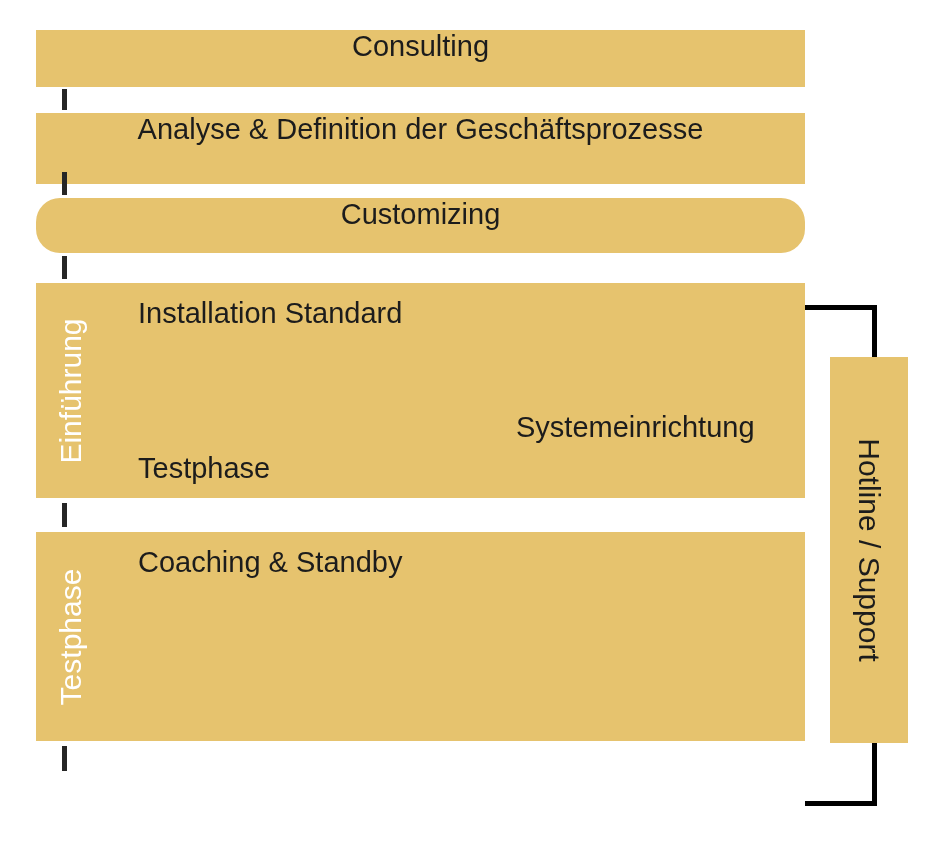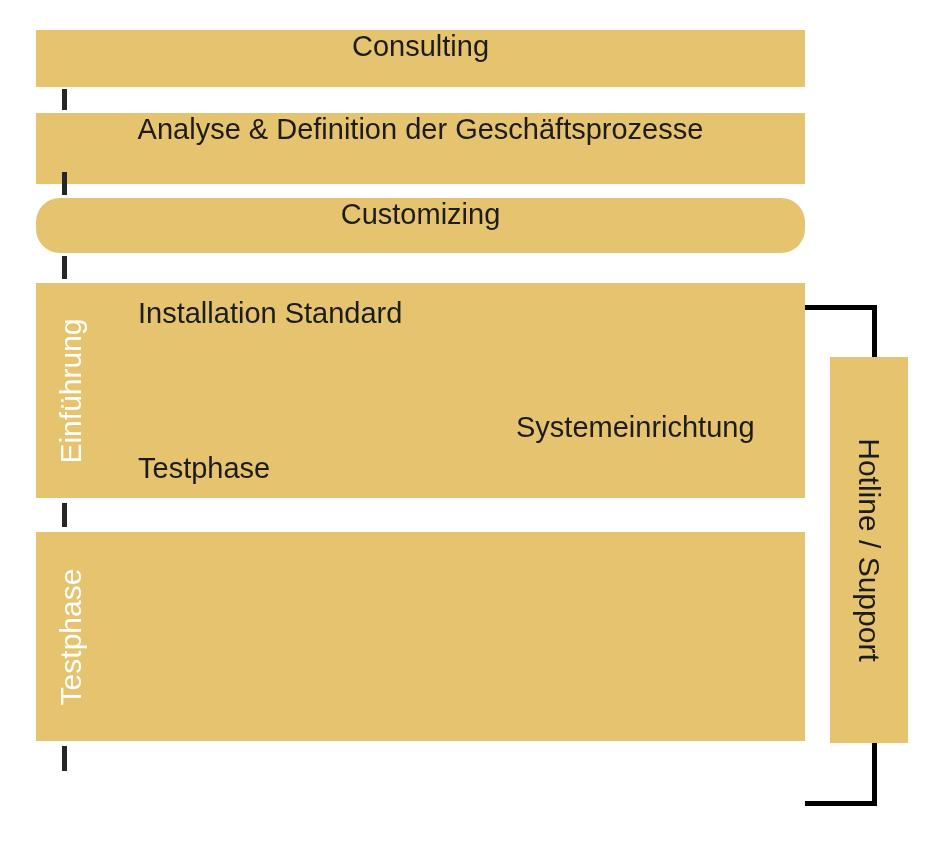--- a/index.html
+++ b/index.html
@@ -164,20 +164,21 @@
     <div class="right-label right-label-einrichtung">Systemeinrichtung</div>
   </div>
 
   <div class="tick tick-4"></div>
 
   <div class="phase-box box-testphase">
     <div class="side-label">
       <span>Testphase</span>
     </div>
     <div class="items">
+      <div class="item">Coaching &amp; Standby</div>
     </div>
   </div>
 
   <div class="tick tick-5"></div>
 
 
   <div class="hotline-bar">
     <span>Hotline / Support</span>
   </div>
 

